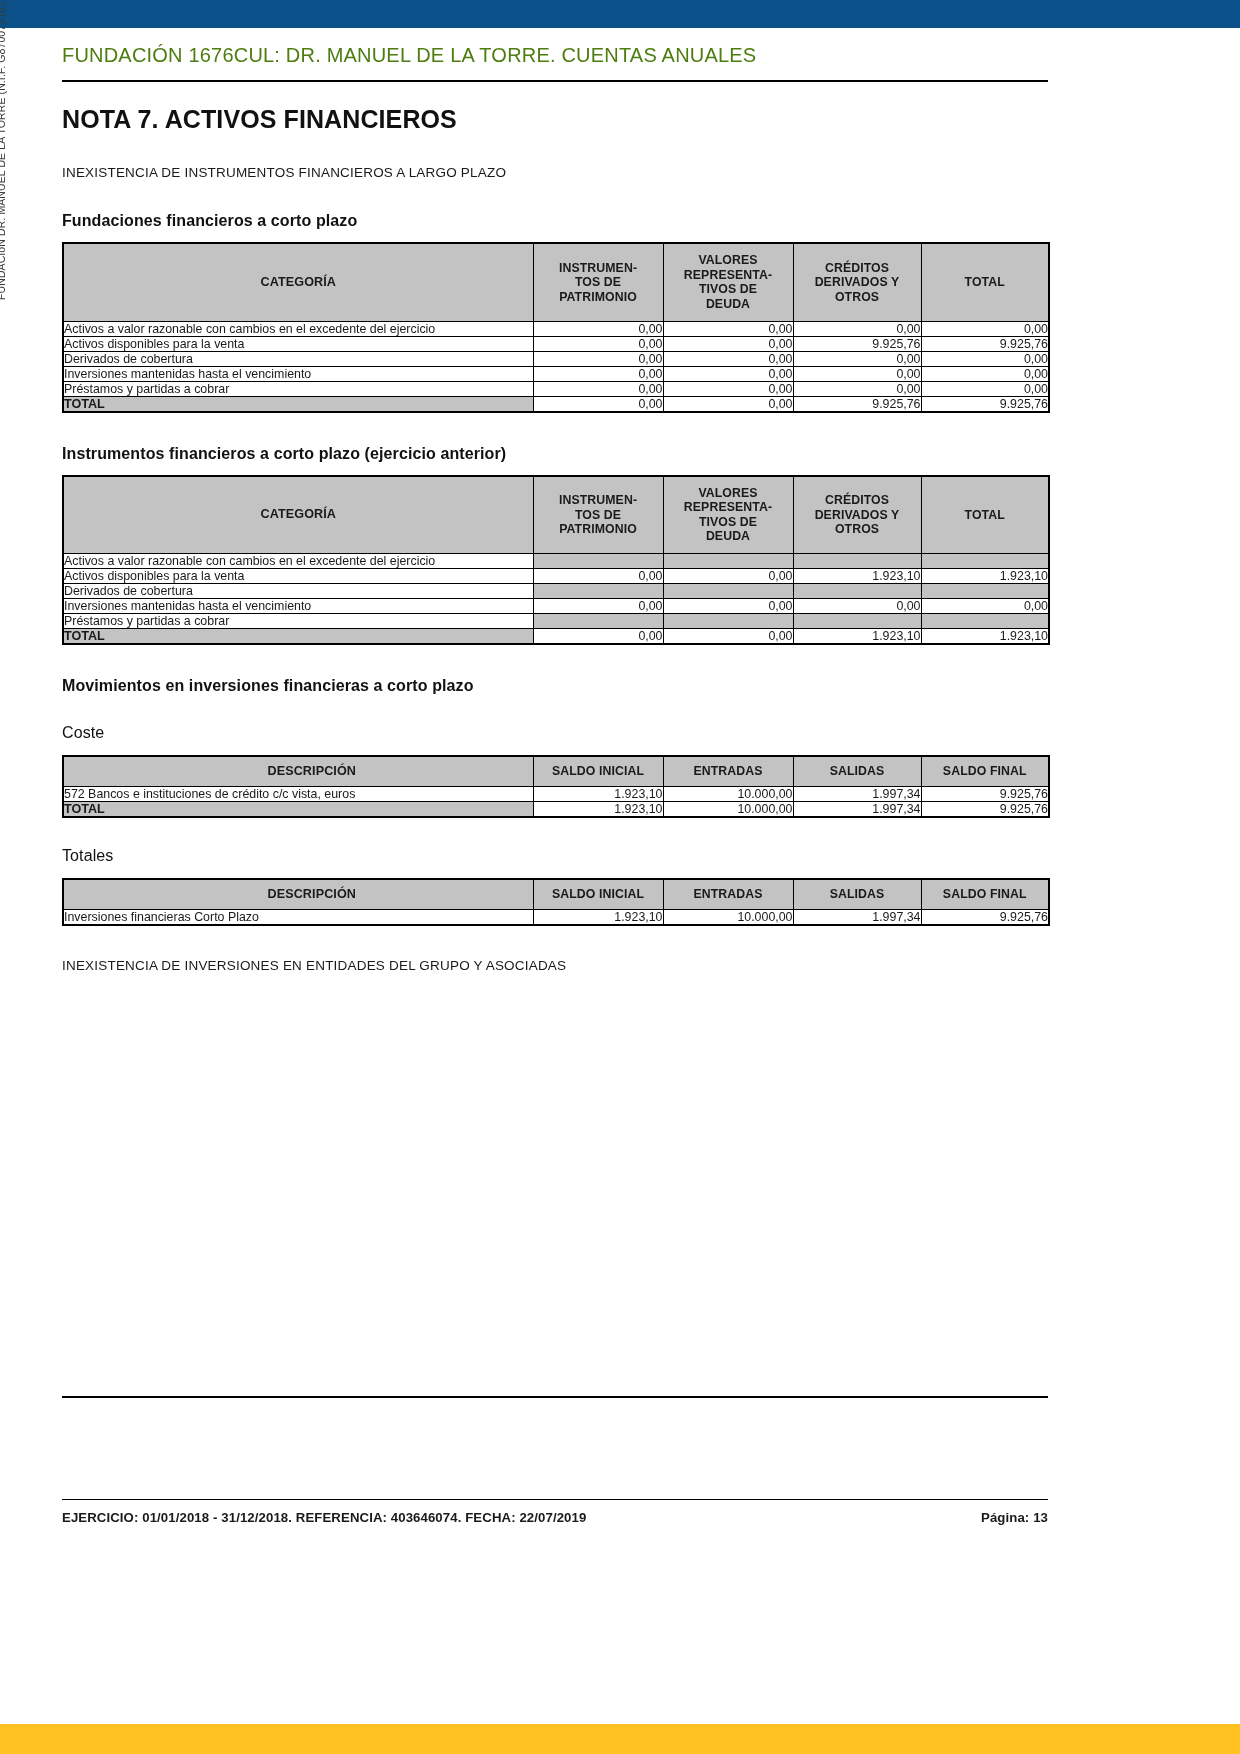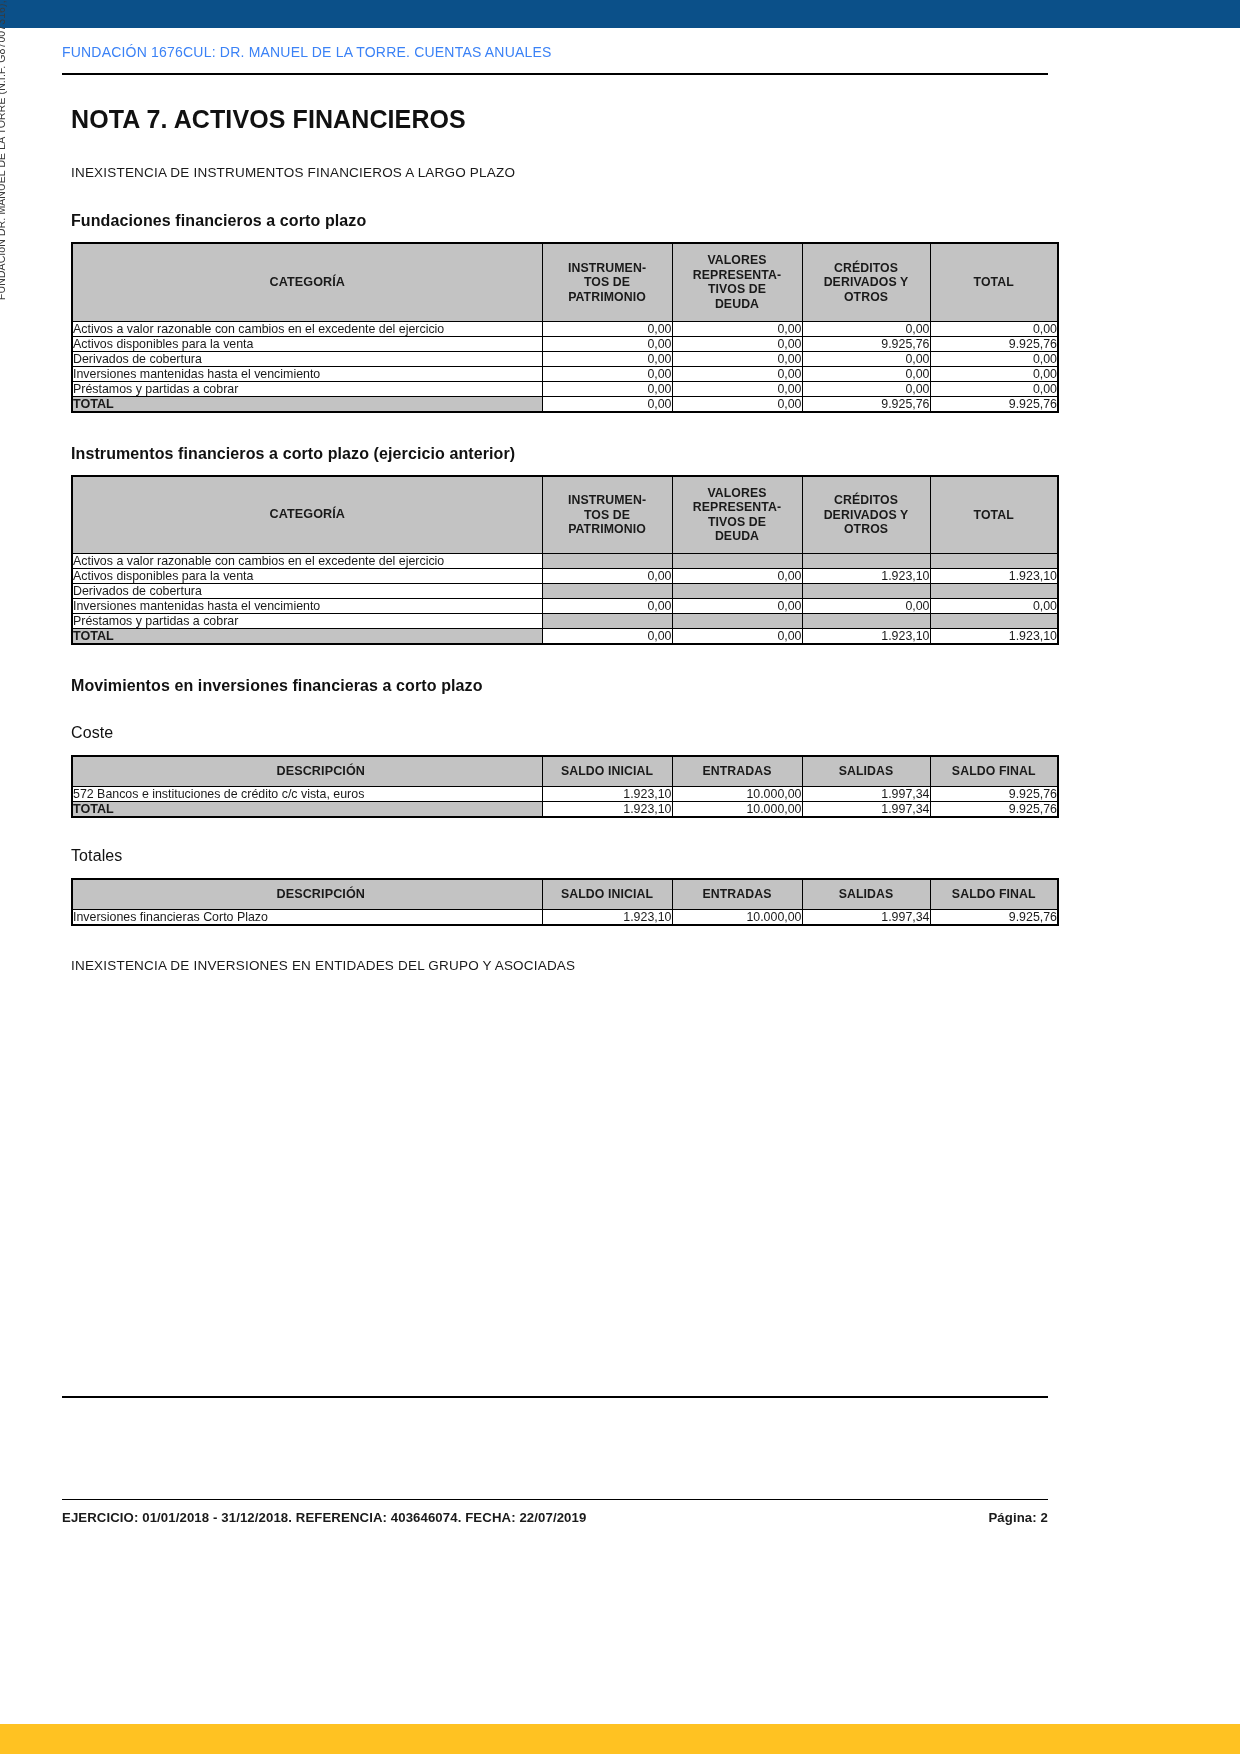--- a/index.html
+++ b/index.html
@@ -41,33 +41,33 @@
     position: absolute;
     left: 62px; top: 0;
     width: 986px;
     height: 1754px;
   }
   .doc-header {
     position: absolute;
     top: 44px; left: 0; width: 986px;
   }
   .doc-header .htext {
-    font-size: 14px;
+    font-size: 20px;
     letter-spacing: 0.2px;
-    color: #3b82f6;
+    color: #4d7c0f;
     white-space: nowrap;
   }
   .hrule {
     margin-top: 13px;
     border-top: 2.5px solid #000;
     width: 986px;
   }
   .content {
     position: absolute;
-    top: 105px; left: 9px; width: 986px;
+    top: 105px; left: 0; width: 986px;
   }
   h1.note-title {
     font-size: 25px;
     font-weight: bold;
     margin: 0 0 0 0;
     letter-spacing: 0.1px;
     color: #111;
   }
   .subtext {
     font-size: 13.5px;
@@ -405,17 +405,17 @@
   </div>
 
   <div class="sign-block">
     <div class="sign-rule"></div>
   </div>
 
   <div class="footer-block">
     <div class="footer-rule"></div>
     <div class="footer-row">
       <div>EJERCICIO: 01/01/2018 - 31/12/2018. REFERENCIA: 403646074.  FECHA: 22/07/2019</div>
-      <div>Página: 2</div>
+      <div>Página: 13</div>
     </div>
   </div>
 
 </div>
 
 </body></html>

